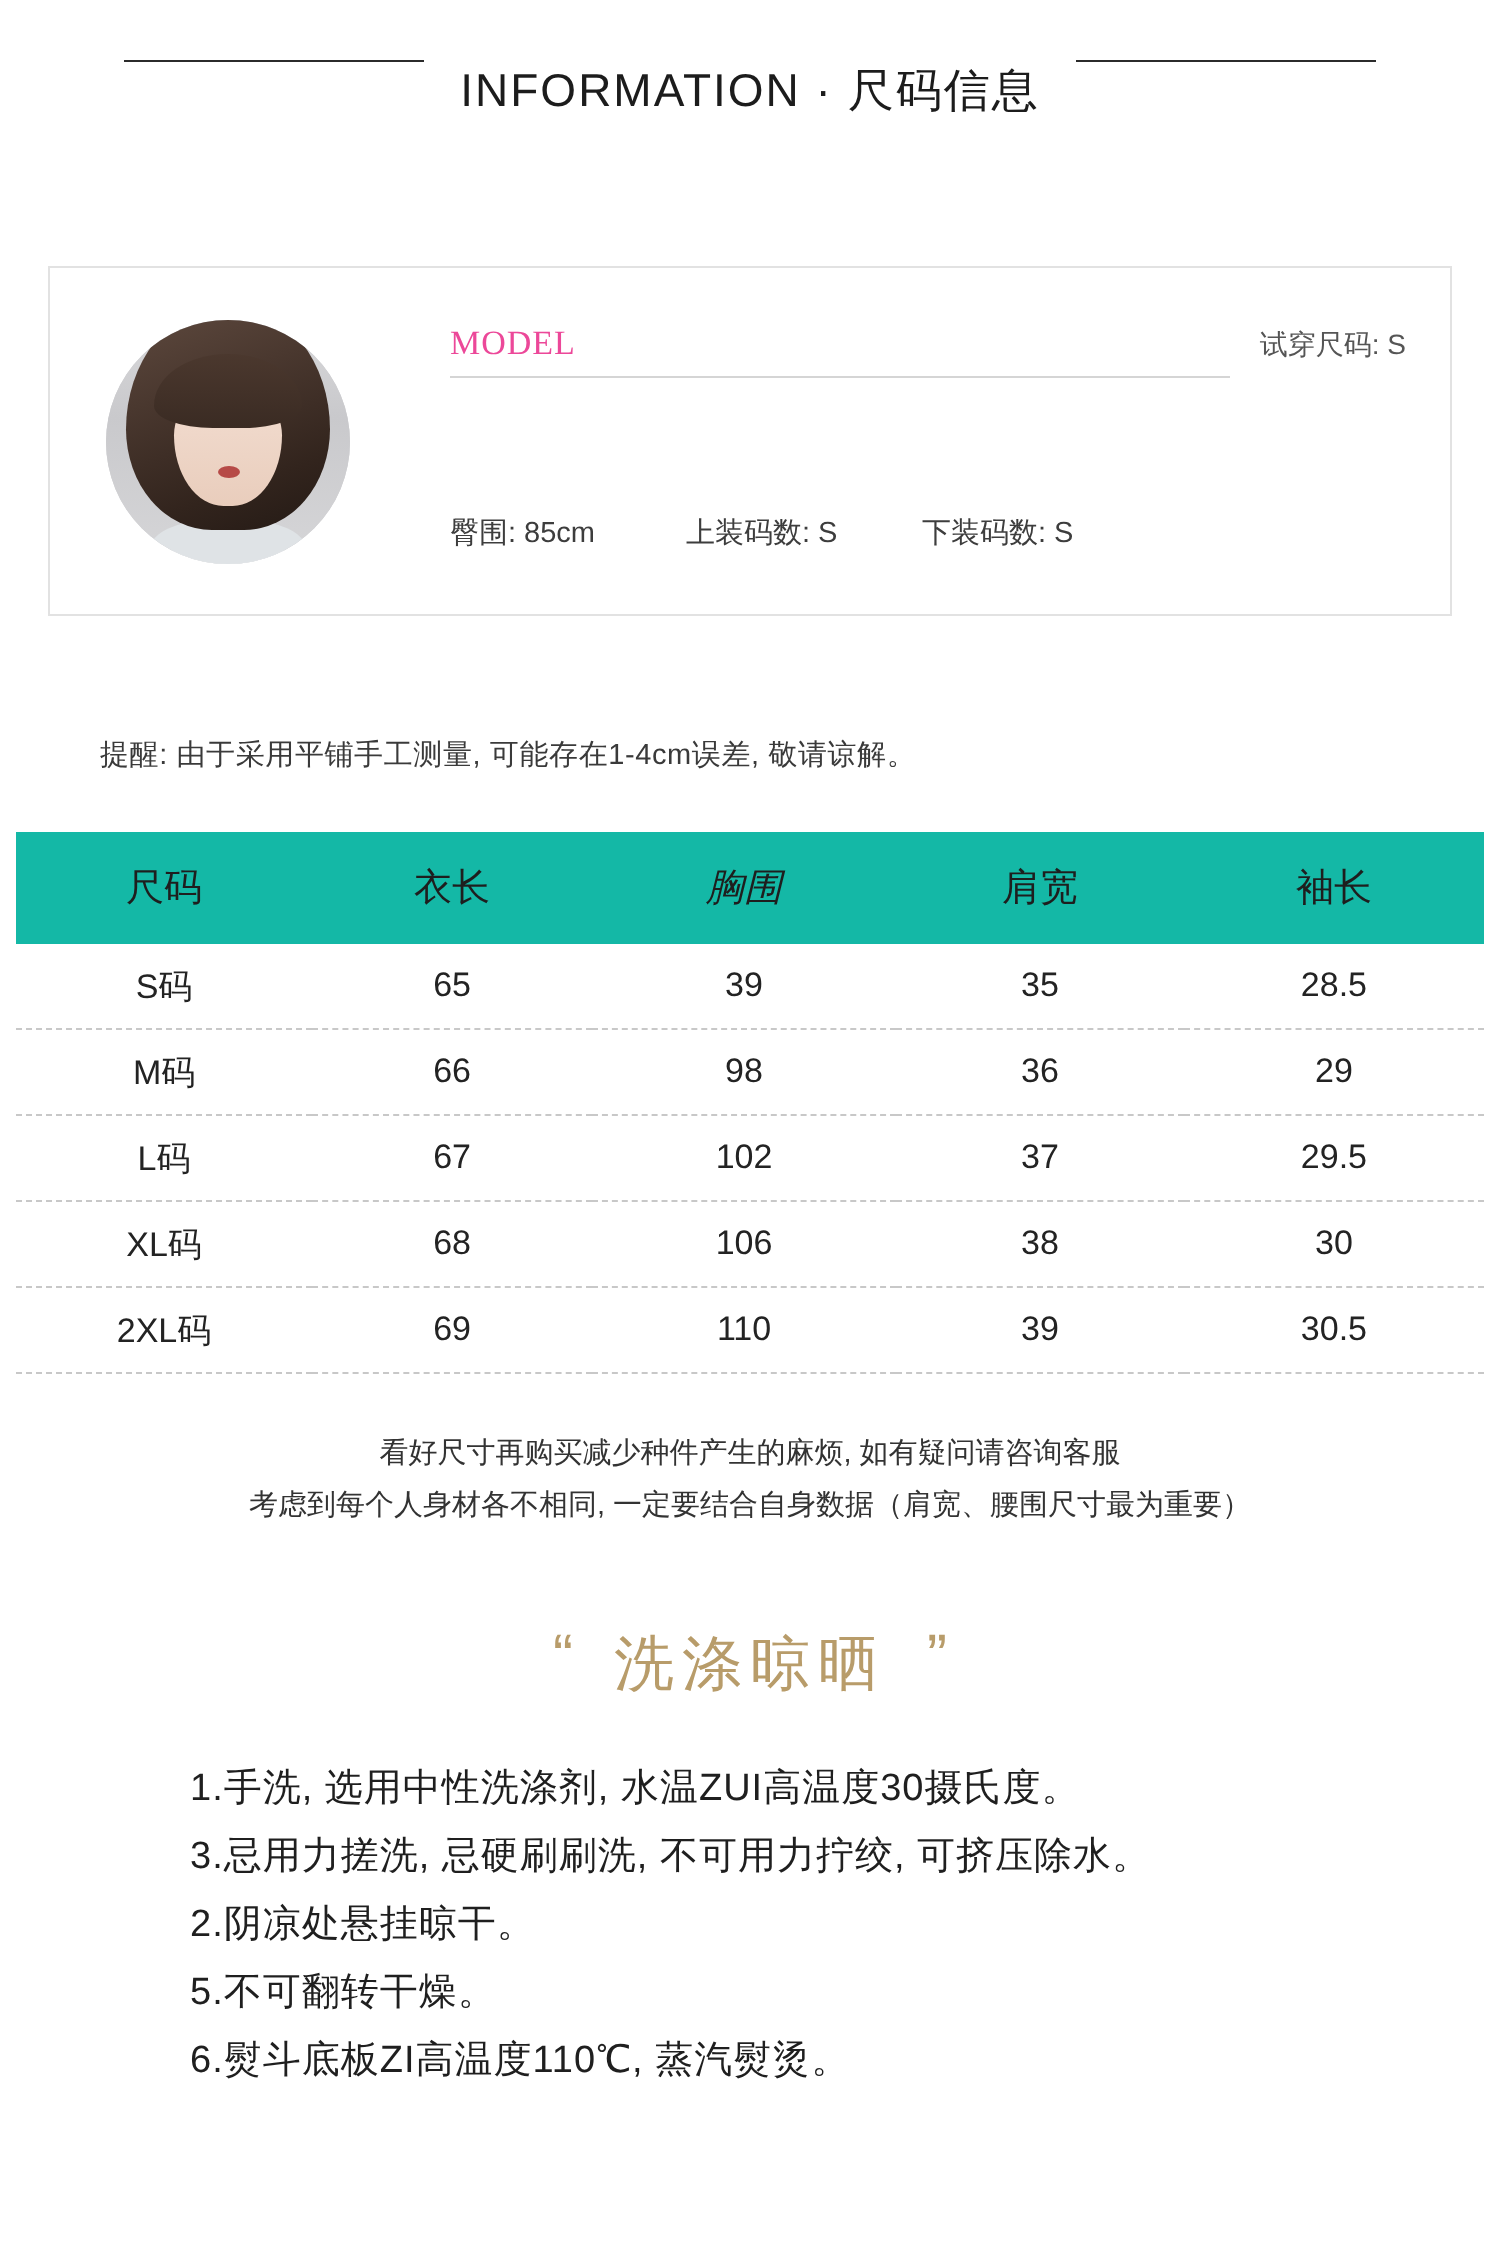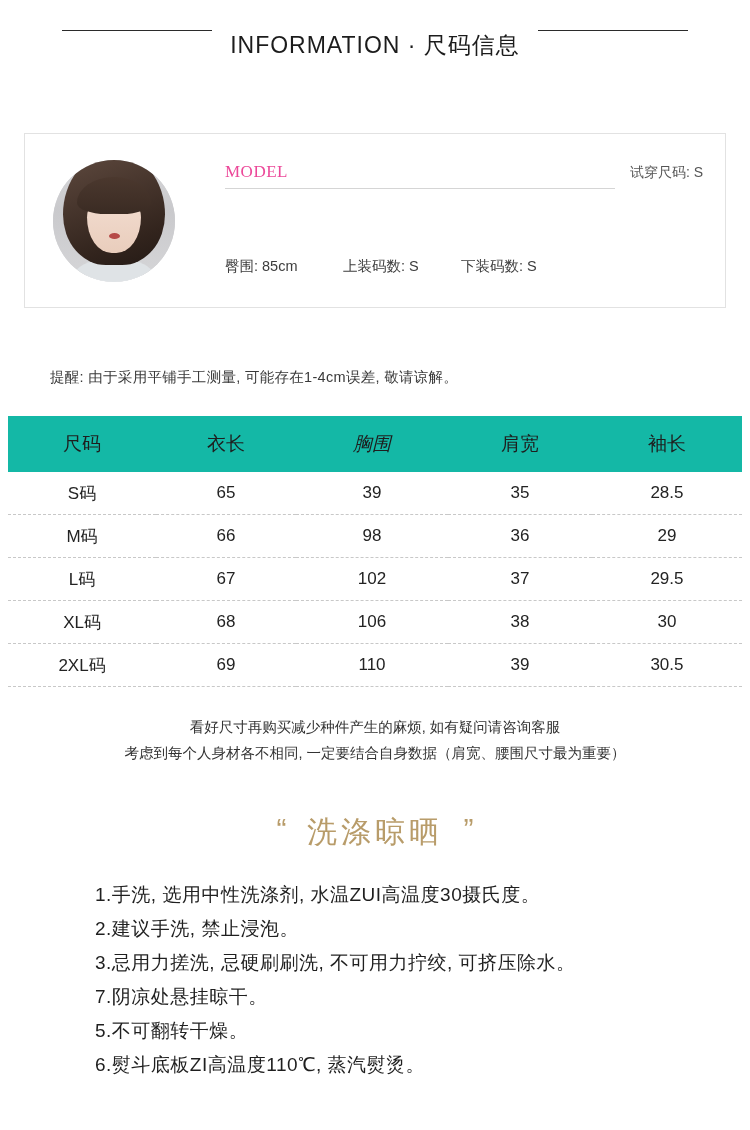--- a/index.html
+++ b/index.html
@@ -328,18 +328,17 @@
 </div>
 
 <div class="wash-title-wrap">
   <span class="quote">“</span>
   <span class="wash-title">洗涤晾晒</span>
   <span class="quote">”</span>
 </div>
 
 <div class="wash-list">
   <div class="wash-item">1.手洗, 选用中性洗涤剂, 水温ZUI高温度30摄氏度。</div>
-  <div class="wash-item">2.建议手洗, 禁止浸泡。</div>
   <div class="wash-item">3.忌用力搓洗, 忌硬刷刷洗, 不可用力拧绞, 可挤压除水。</div>
-  <div class="wash-item">7.阴凉处悬挂晾干。</div>
+  <div class="wash-item">2.阴凉处悬挂晾干。</div>
   <div class="wash-item">5.不可翻转干燥。</div>
   <div class="wash-item">6.熨斗底板ZI高温度110℃, 蒸汽熨烫。</div>
 </div>
 
 </body></html>

